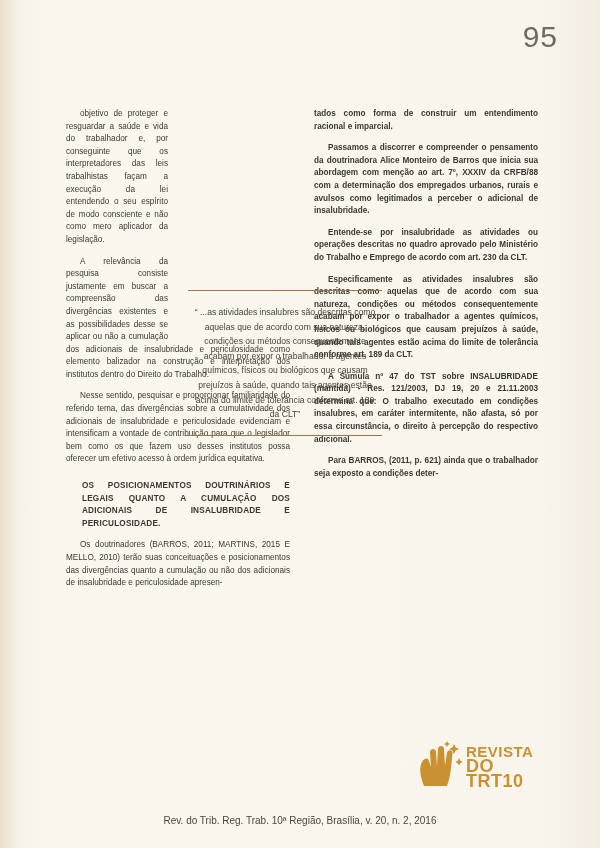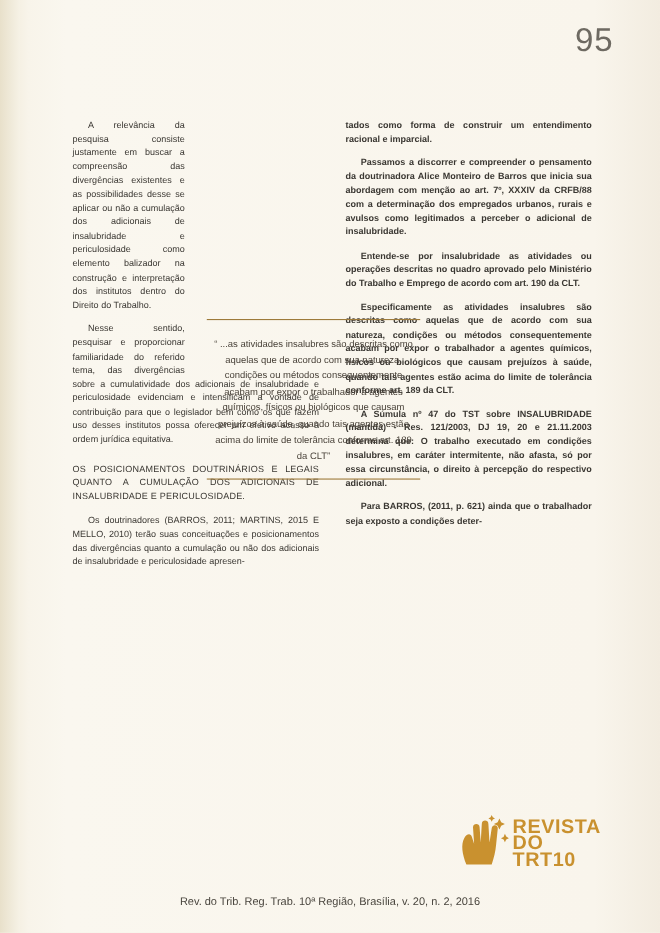--- a/index.html
+++ b/index.html
@@ -55,24 +55,24 @@
   .col.left { left: 0; }
   .col.right { left: 248px; font-weight: bold; }
 
   p {
     margin: 0 0 9px 0;
     text-indent: 14px;
   }
   p.noindent { text-indent: 0; }
 
   h3.heading {
-    margin: 14px 0 9px 0;
+    margin: 14px 0 9px 16px;
     font-size: 8.2px;
     line-height: 12.6px;
-    font-weight: normal;
+    font-weight: bold;
     text-transform: uppercase;
     text-align: justify;
     letter-spacing: .2px;
   }
 
   
   .pullquote {
     position: absolute;
     left: 122px;
     top: 182px;
@@ -109,21 +109,21 @@
     height: 50px;
   }
   .logo-text {
     position: absolute;
     left: 52px;
     top: 6px;
     color: #c9912f;
     font-weight: bold;
     line-height: 15px;
   }
-  .logo-text .l1 { font-size: 18px; letter-spacing: .5px; }
+  .logo-text .l1 { font-size: 15px; letter-spacing: .5px; }
   .logo-text .l2 { font-size: 18px; letter-spacing: .5px; }
 
   .footer {
     position: absolute;
     left: 0;
     right: 0;
     bottom: 22px;
     text-align: center;
     font-size: 10px;
     color: #4a463f;
@@ -134,30 +134,31 @@
 
 <div class="page">
   <div class="edge-left"></div>
 
   <div class="page-number">95</div>
 
   <div class="content">
 
     <div class="col left">
       <div class="spacer-quote"></div>
+      <p>objetivo de proteger e resguardar a saúde e vida do trabalhador e, por conseguinte que os interpretadores das leis trabalhistas façam a execução da lei entendendo o seu espírito de modo consciente e não como mero aplicador da legislação.</p>
       <p>A relevância da pesquisa consiste justamente em buscar a compreensão das divergências existentes e as possibilidades desse se aplicar ou não a cumulação dos adicionais de insalubridade e periculosidade como elemento balizador na construção e interpretação dos institutos dentro do Direito do Trabalho.</p>
       <p>Nesse sentido, pesquisar e proporcionar familiaridade do referido tema, das divergências sobre a cumulatividade dos adicionais de insalubridade e periculosidade evidenciam e intensificam a vontade de contribuição para que o legislador bem como os que fazem uso desses institutos possa oferecer um efetivo acesso à ordem jurídica equitativa.</p>
       <h3 class="heading">OS POSICIONAMENTOS DOUTRINÁRIOS E LEGAIS QUANTO A CUMULAÇÃO DOS ADICIONAIS DE INSALUBRIDADE E PERICULOSIDADE.</h3>
       <p>Os doutrinadores (BARROS, 2011; MARTINS, 2015 E MELLO, 2010) terão suas conceituações e posicionamentos das divergências quanto a cumulação ou não dos adicionais de insalubridade e periculosidade apresen-</p>
     </div>
 
     <div class="col right">
       <p class="noindent">tados como forma de construir um entendimento racional e imparcial.</p>
       <p>Passamos a discorrer e compreender o pensamento da doutrinadora Alice Monteiro de Barros que inicia sua abordagem com menção ao art. 7º, XXXIV da CRFB/88 com a determinação dos empregados urbanos, rurais e avulsos como legitimados a perceber o adicional de insalubridade.</p>
-      <p>Entende-se por insalubridade as atividades ou operações descritas no quadro aprovado pelo Ministério do Trabalho e Emprego de acordo com art. 190 da CLT.</p>
+      <p>Entende-se por insalubridade as atividades ou operações descritas no quadro aprovado pelo Ministério do Trabalho e Emprego de acordo com art. 230 da CLT.</p>
       <p>Especificamente as atividades insalubres são descritas como aquelas que de acordo com sua natureza, condições ou métodos consequentemente acabam por expor o trabalhador a agentes químicos, físicos ou biológicos que causam prejuízos à saúde, quando tais agentes estão acima do limite de tolerância conforme art. 189 da CLT.</p>
       <p>A Súmula nº 47 do TST sobre INSALUBRIDADE (mantida) - Res. 121/2003, DJ 19, 20 e 21.11.2003 determina que: O trabalho executado em condições insalubres, em caráter intermitente, não afasta, só por essa circunstância, o direito à percepção do respectivo adicional.</p>
       <p>Para BARROS, (2011, p. 621) ainda que o trabalhador seja exposto a condições deter-</p>
     </div>
 
     <div class="pullquote">“ ...as atividades insalubres são descritas como aquelas que de acordo com sua natureza, condições ou métodos consequentemente acabam por expor o trabalhador a agentes químicos, físicos ou biológicos que causam prejuízos à saúde, quando tais agentes estão acima do limite de tolerância conforme art. 189 da CLT”</div>
   </div>
 
   <div class="logo">
     <svg class="logo-mark" viewBox="0 0 50 50">

